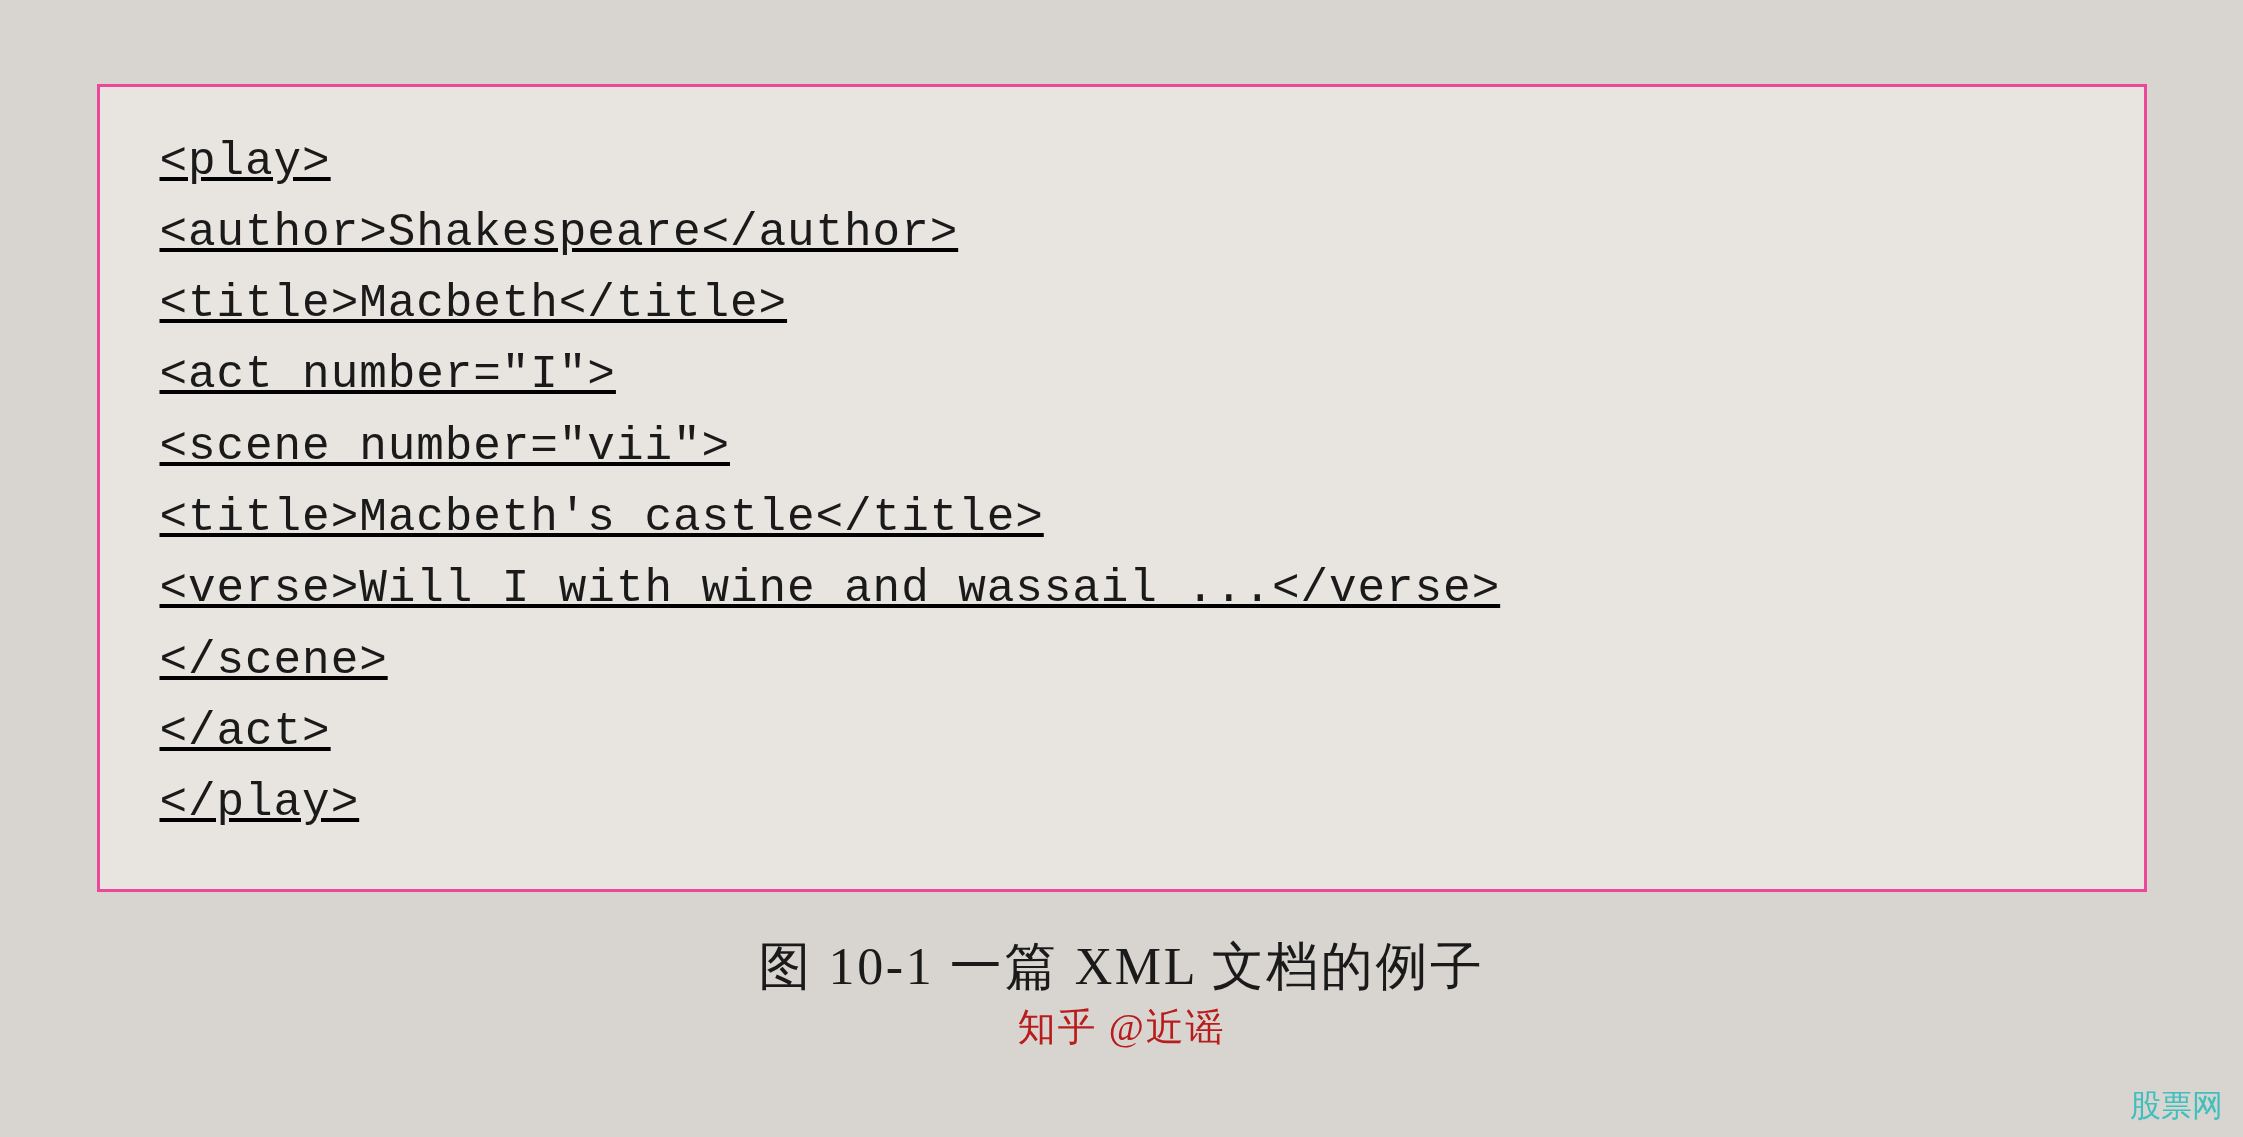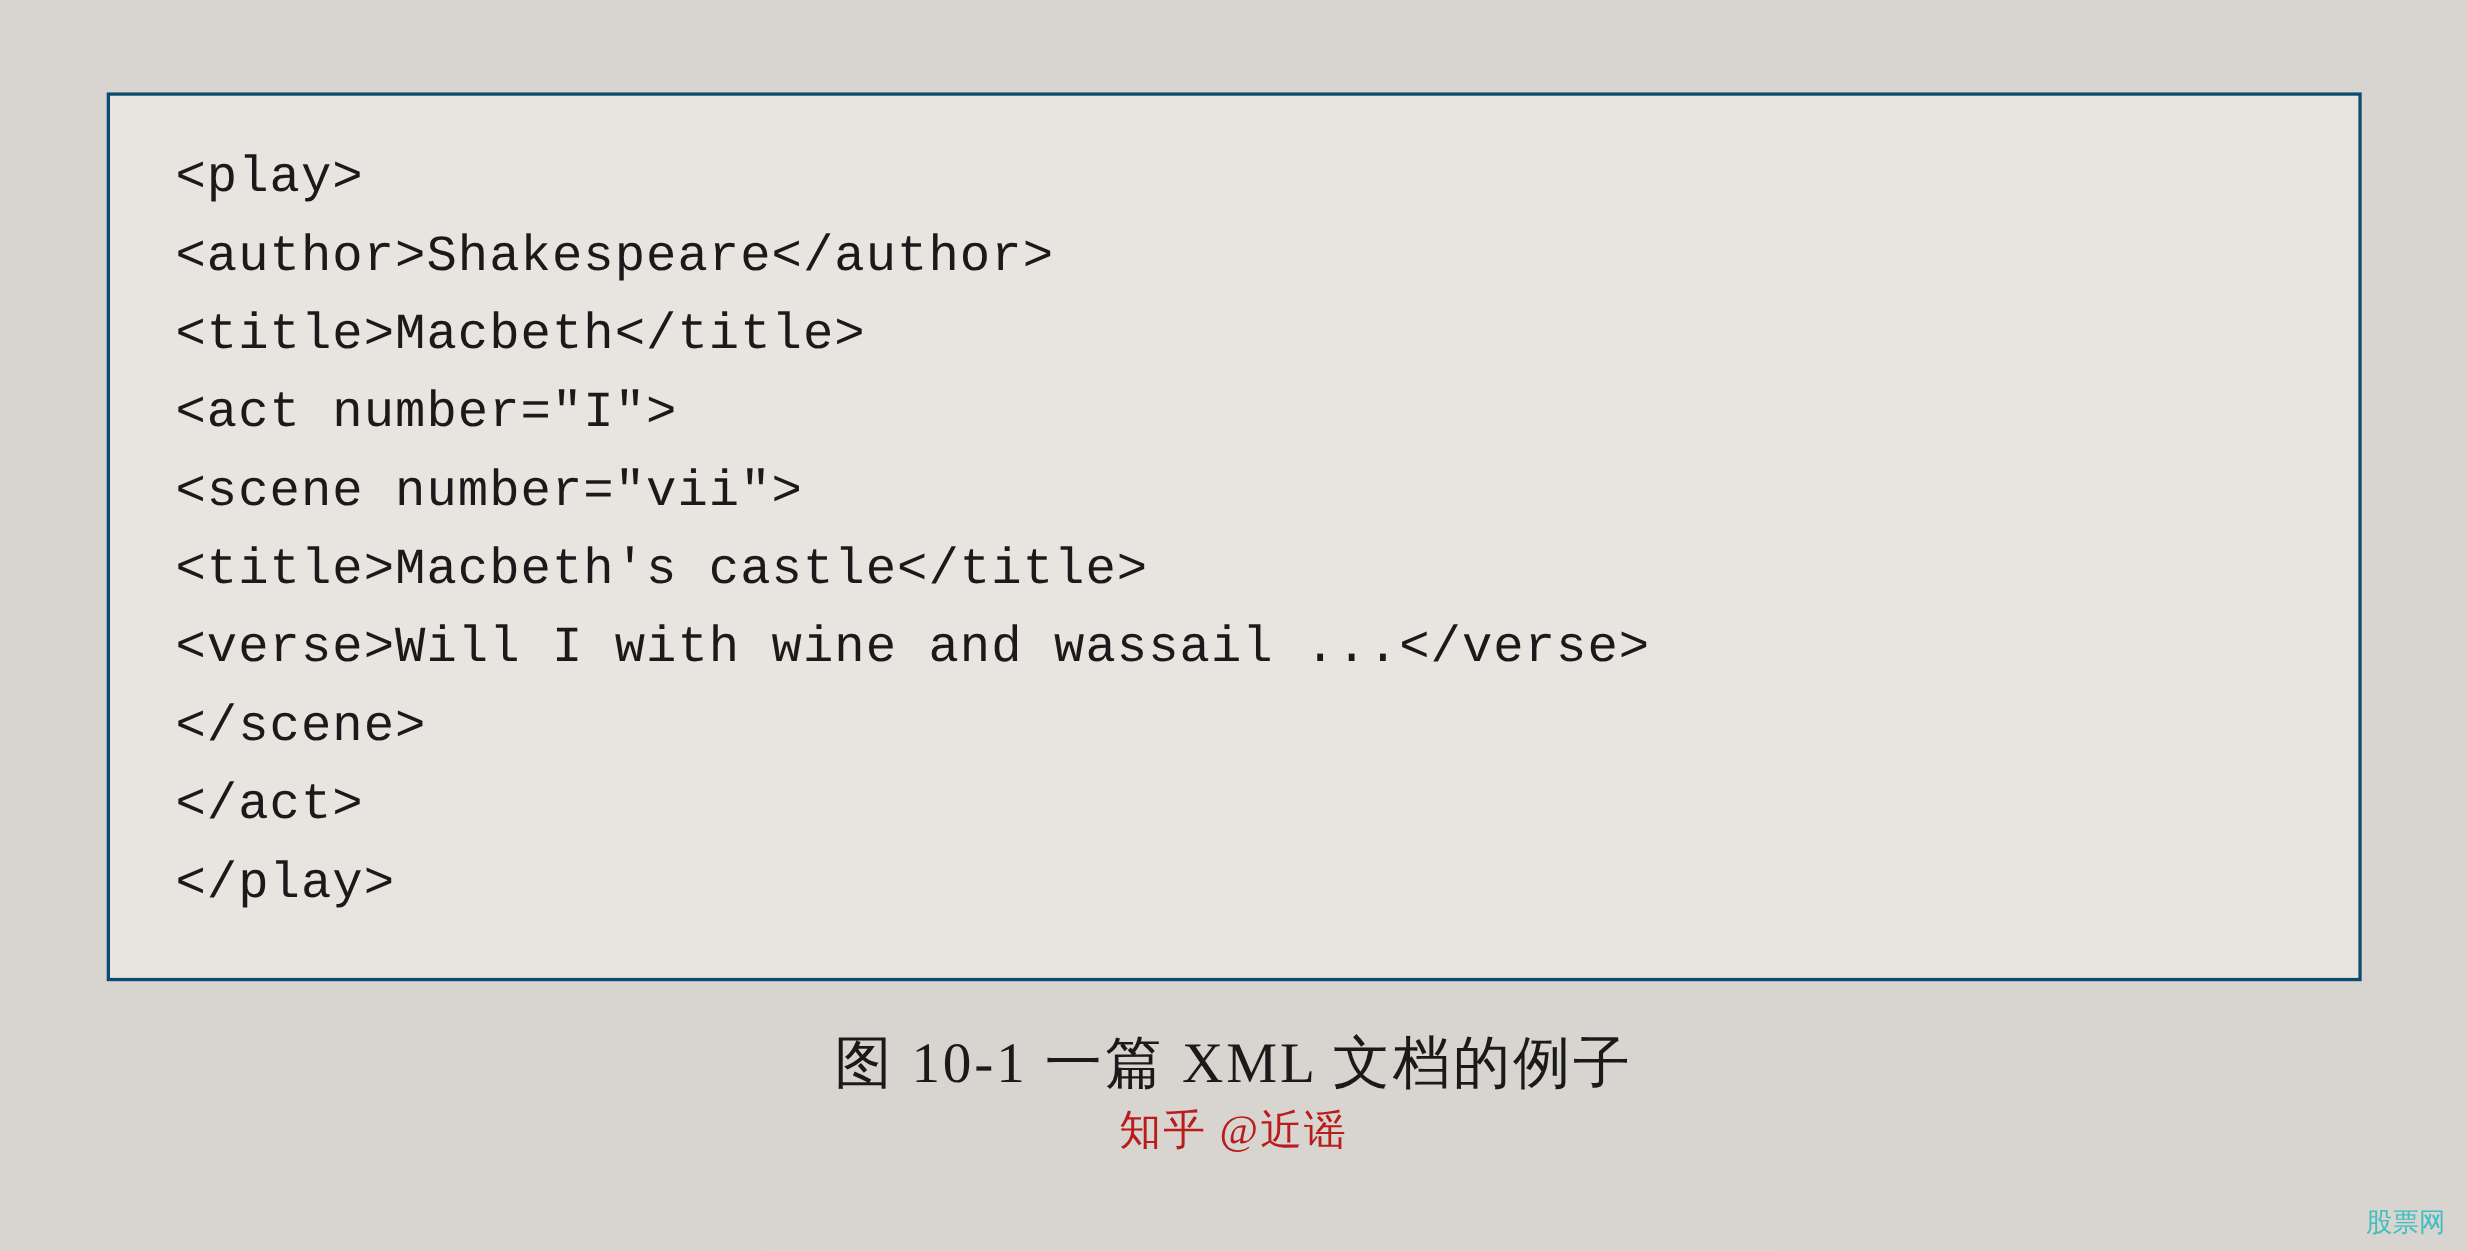--- a/index.html
+++ b/index.html
@@ -22,23 +22,24 @@
     .page-container {
       width: 2100px;
       display: flex;
       flex-direction: column;
       align-items: center;
     }
 
     .code-box {
       width: 2050px;
       background-color: #e8e5e0;
-      border: 3px solid #0c4a6e;
+      border: 3px solid #ec4899;
       padding: 40px 60px 50px 60px;
       margin-bottom: 30px;
+      text-decoration: underline;
     }
 
     .code-content {
       font-family: 'Courier New', Courier, monospace;
       font-size: 46px;
       line-height: 1.55;
       color: #1a1a1a;
       white-space: pre;
       letter-spacing: 0.02em;
     }
@@ -64,21 +65,21 @@
       font-size: 38px;
       color: #b91c1c;
       font-family: 'SimSun', 'STSong', serif;
       letter-spacing: 0.05em;
     }
 
     .bottom-watermark {
       position: fixed;
       bottom: 10px;
       right: 20px;
-      font-size: 24px;
+      font-size: 31px;
       color: #00b5b8;
       opacity: 0.7;
     }
   </style>
 </head>
 <body>
 
 <div class="page-container">
   <div class="code-box">
     <div class="code-content" id="code-lines">&lt;play&gt;

